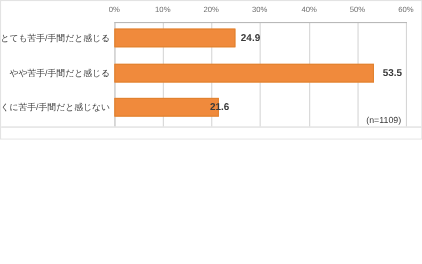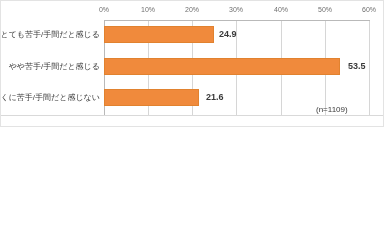--- a/index.html
+++ b/index.html
@@ -92,20 +92,21 @@
     white-space: nowrap;
     line-height: 1;
   }
 
   
   .note {
     position: absolute;
     font-size: 8px;
     color: #3a3a3a;
     white-space: nowrap;
+    margin-left: 17px;
   }
 </style>
 </head>
 <body>
 
 <div id="chart-root">
 
   <div>
     <div class="tick-label" style="left:103px;">0%</div>
     <div class="tick-label" style="left:147px;">10%</div>
@@ -136,20 +137,20 @@
 
   <div class="row" style="top:50.6px;text-decoration:underline;">
     <div class="cat-label" style="top:11px;">やや苦手/手間だと感じる</div>
     <div class="bar" style="top: 6px; width: 236.292px; background: rgb(240, 138, 60); border-color: rgb(225, 130, 47);"></div>
     <div class="bar-value" style="left: 324px; top: 10px; margin-left: 23px;">53.5</div>
   </div>
 
   <div class="row" style="top:82.2px;">
     <div class="cat-label" style="top:11px;">とくに苦手/手間だと感じない</div>
     <div class="bar" style="top: 6px; width: 95.4px; background: rgb(240, 138, 60); border-color: rgb(225, 130, 47);"></div>
-    <div class="bar-value" style="left: 205px; top: 10px;">21.6</div>
+    <div class="bar-value" style="left: 190px; top: 10px;">21.6</div>
   </div>
 
   <div class="note" style="left:315px; top:104px;">(n=1109)</div>
 
   <div class="axis-bottom-line"></div>
 
 </div>
 
 </body></html>

